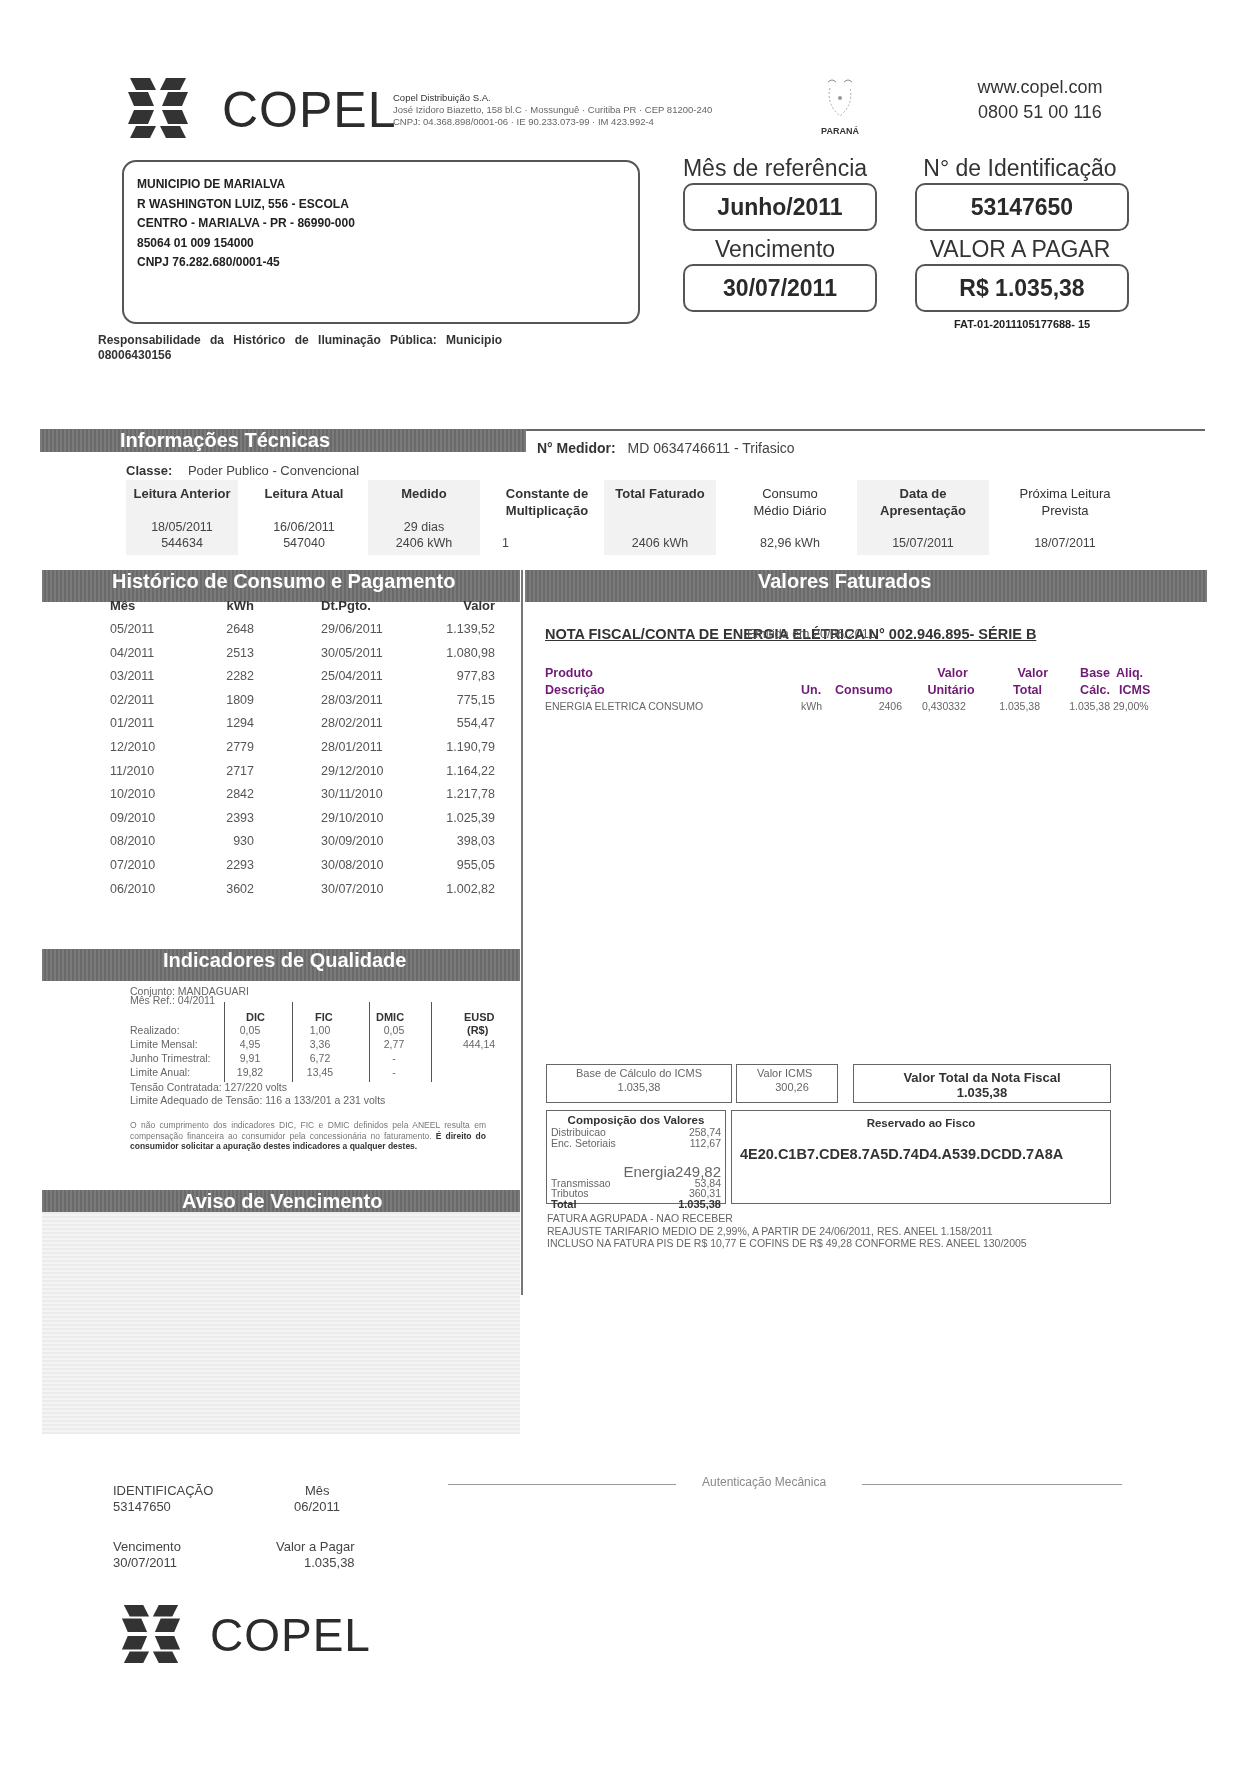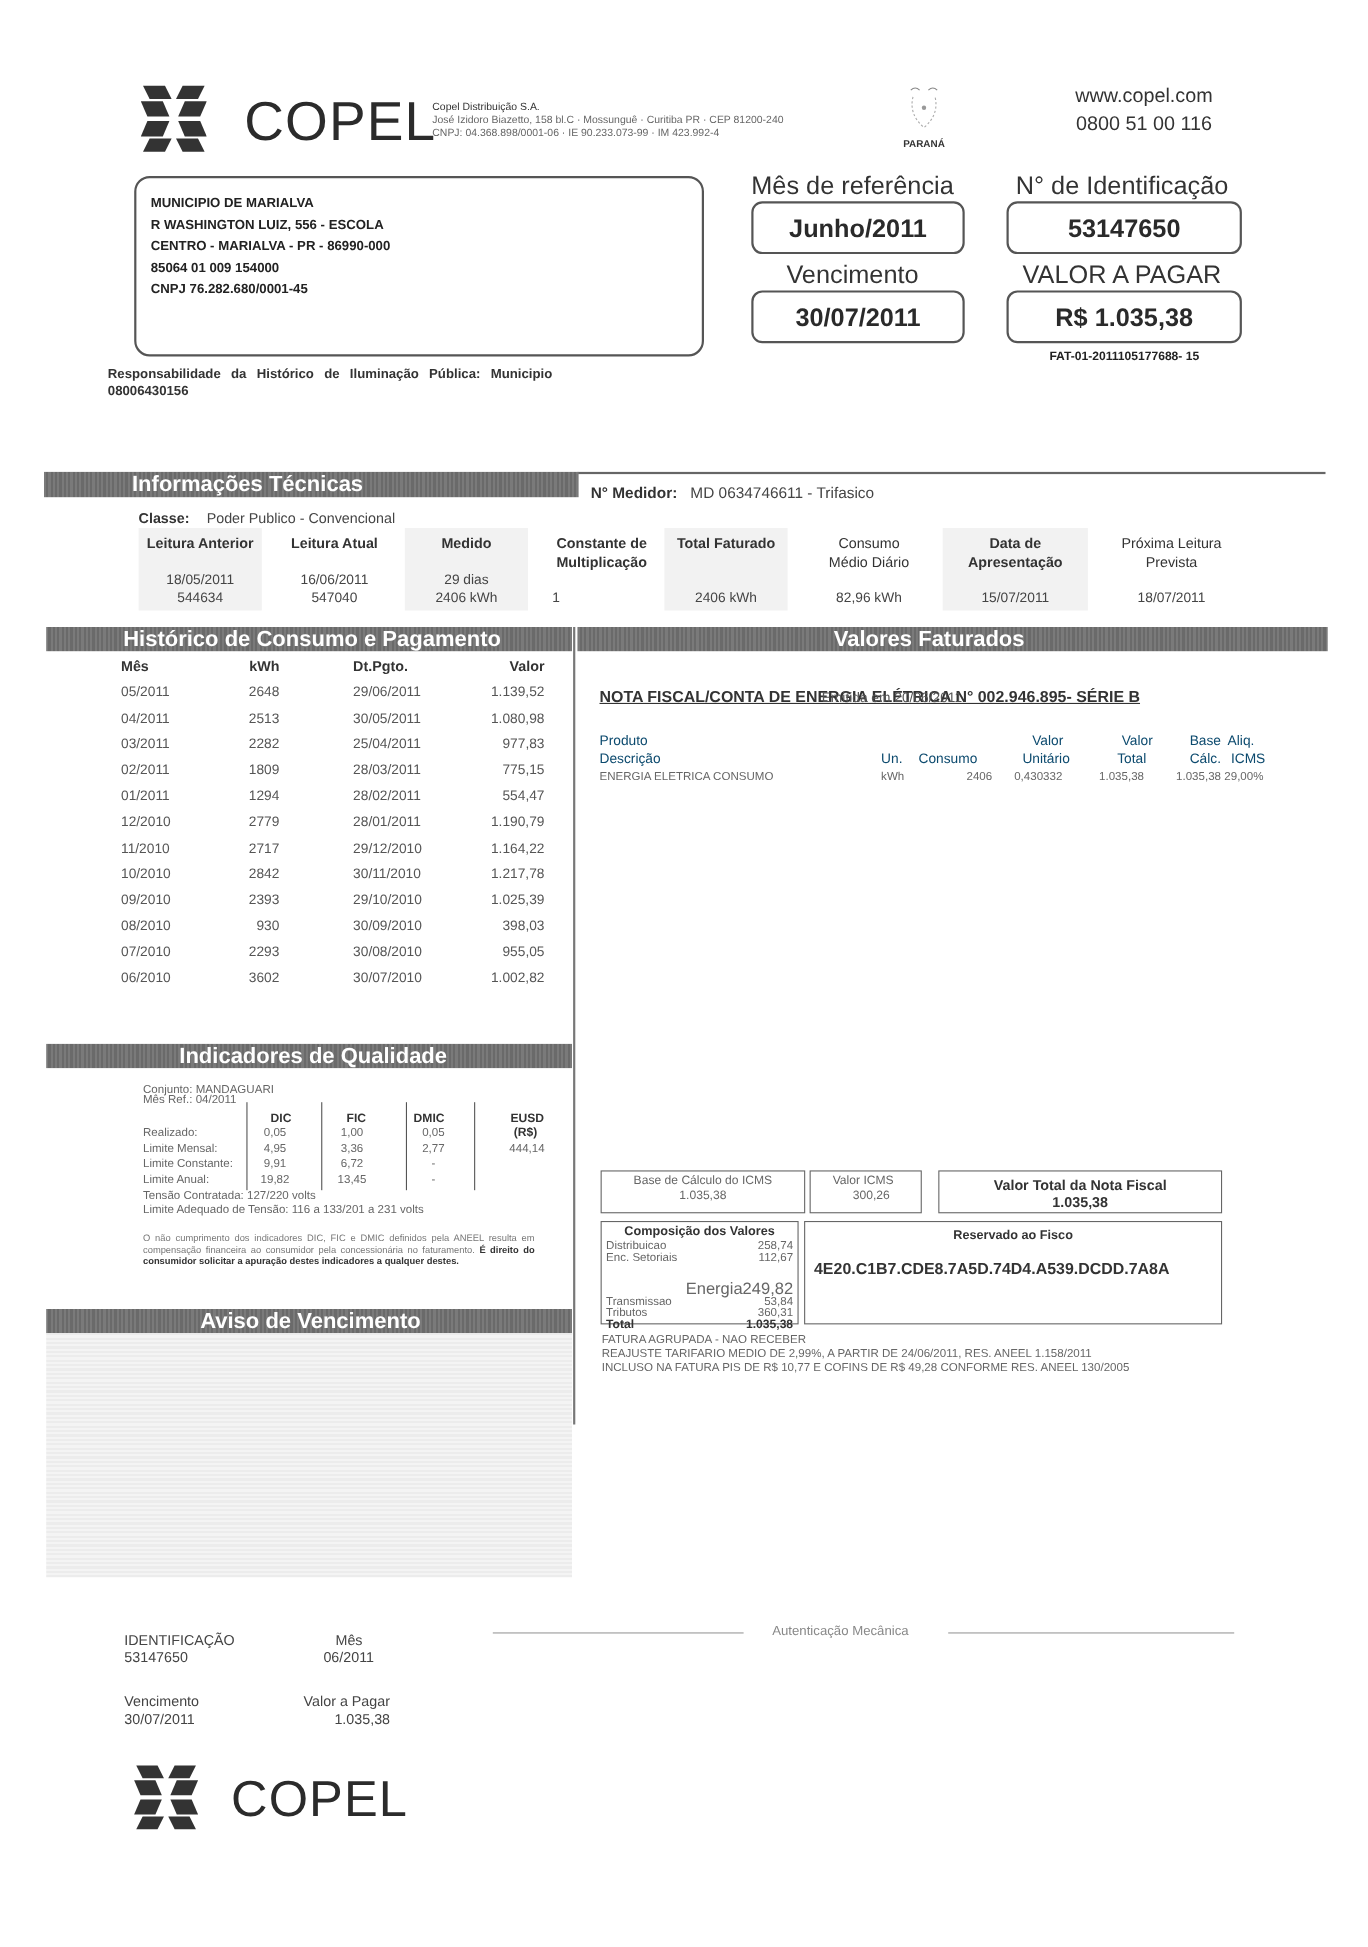--- a/index.html
+++ b/index.html
@@ -13,32 +13,32 @@
   .parana { font-size:9px; font-weight:bold; color:#333; text-align:center; }
   .contact { font-size:18px; color:#333; text-align:center; line-height:25px; }
   .addr-box { border:2px solid #555; border-radius:14px; }
   .addr-line { font-size:12px; font-weight:bold; color:#222; line-height:19.5px; }
   .lbl-big { font-size:23px; color:#333; text-align:center; }
   .val-box { border:2px solid #555; border-radius:10px; font-size:23px; font-weight:bold; color:#2a2a2a;
              display:flex; align-items:center; justify-content:center; }
   .small-bold { font-size:11px; font-weight:bold; color:#222; }
   .resp { font-size:12px; font-weight:bold; color:#333; line-height:15px; word-spacing:6px; }
   .section-bar { background:repeating-linear-gradient(90deg,#7a7a7a 0 2px,#6a6a6a 2px 4px);
-                 color:#fff; font-weight:bold; font-size:20px; line-height:22px; height:22px; }
+                 color:#fff; font-weight:bold; font-size:20px; line-height:22px; height:32px; }
   .section-bar span { position:absolute; top:0; }
   .hline { position:absolute; background:#666; height:2px; }
   .vline { position:absolute; background:#777; width:2px; }
   .th { font-size:13px; font-weight:bold; color:#333; text-align:center; line-height:17px; }
   .td { font-size:12.5px; color:#444; text-align:center; line-height:16px; }
   .shade { position:absolute; background:#f2f2f2; }
   .hist-row { position:absolute; left:110px; width:385px; height:23.5px; font-size:12.5px; color:#555; }
   .hist-row span { position:absolute; }
   .hist-head { font-weight:bold; color:#333; font-size:13px; }
   .nf-title { font-size:14.5px; font-weight:bold; color:#333; text-decoration:underline; }
-  .vf-th { font-size:12.5px; font-weight:normal; color:#0c4a6e; position:absolute; line-height:17px; }
+  .vf-th { font-size:12.5px; font-weight:bold; color:#701a75; position:absolute; line-height:17px; }
   .vf-td { font-size:10.5px; color:#666; position:absolute; }
   .qi { font-size:10.5px; color:#666; position:absolute; }
   .qi-b { font-size:11px; color:#333; font-weight:bold; position:absolute; }
   .box { position:absolute; border:1.5px solid #666; }
   .boxtxt { font-size:11px; color:#666; text-align:center; }
   .aviso-area { background:repeating-linear-gradient(0deg,#ececec 0 2px,#f4f4f4 2px 4px); }
   .foot-lbl { font-size:13px; color:#444; position:absolute; }
 </style>
 </head>
 <body>
@@ -354,21 +354,21 @@
 <div class="qi" style="left:463px;top:1038px">444,14</div>
 <div id="qual-rows">
     <div class="qi" style="top: 1024px; left: 130px;">Realizado:</div>
     <div class="qi" style="top: 1024px; left: 230px; width: 40px; text-align: center;">0,05</div>
     <div class="qi" style="top: 1024px; left: 300px; width: 40px; text-align: center;">1,00</div>
     <div class="qi" style="top: 1024px; left: 374px; width: 40px; text-align: center;">0,05</div>
     <div class="qi" style="top: 1038px; left: 130px;">Limite Mensal:</div>
     <div class="qi" style="top: 1038px; left: 230px; width: 40px; text-align: center;">4,95</div>
     <div class="qi" style="top: 1038px; left: 300px; width: 40px; text-align: center;">3,36</div>
     <div class="qi" style="top: 1038px; left: 374px; width: 40px; text-align: center;">2,77</div>
-    <div class="qi" style="top: 1052px; left: 130px;">Limite Constante:</div>
+    <div class="qi" style="top: 1052px; left: 130px;">Junho Trimestral:</div>
     <div class="qi" style="top: 1052px; left: 230px; width: 40px; text-align: center;">9,91</div>
     <div class="qi" style="top: 1052px; left: 300px; width: 40px; text-align: center;">6,72</div>
     <div class="qi" style="top: 1052px; left: 374px; width: 40px; text-align: center;">-</div>
     <div class="qi" style="top: 1066px; left: 130px;">Limite Anual:</div>
     <div class="qi" style="top: 1066px; left: 230px; width: 40px; text-align: center;">19,82</div>
     <div class="qi" style="top: 1066px; left: 300px; width: 40px; text-align: center;">13,45</div>
     <div class="qi" style="top: 1066px; left: 374px; width: 40px; text-align: center;">-</div>
   </div>
 
 <div class="qi" style="left:130px;top:1081px;font-size:10.5px">Tensão Contratada: 127/220 volts</div>

